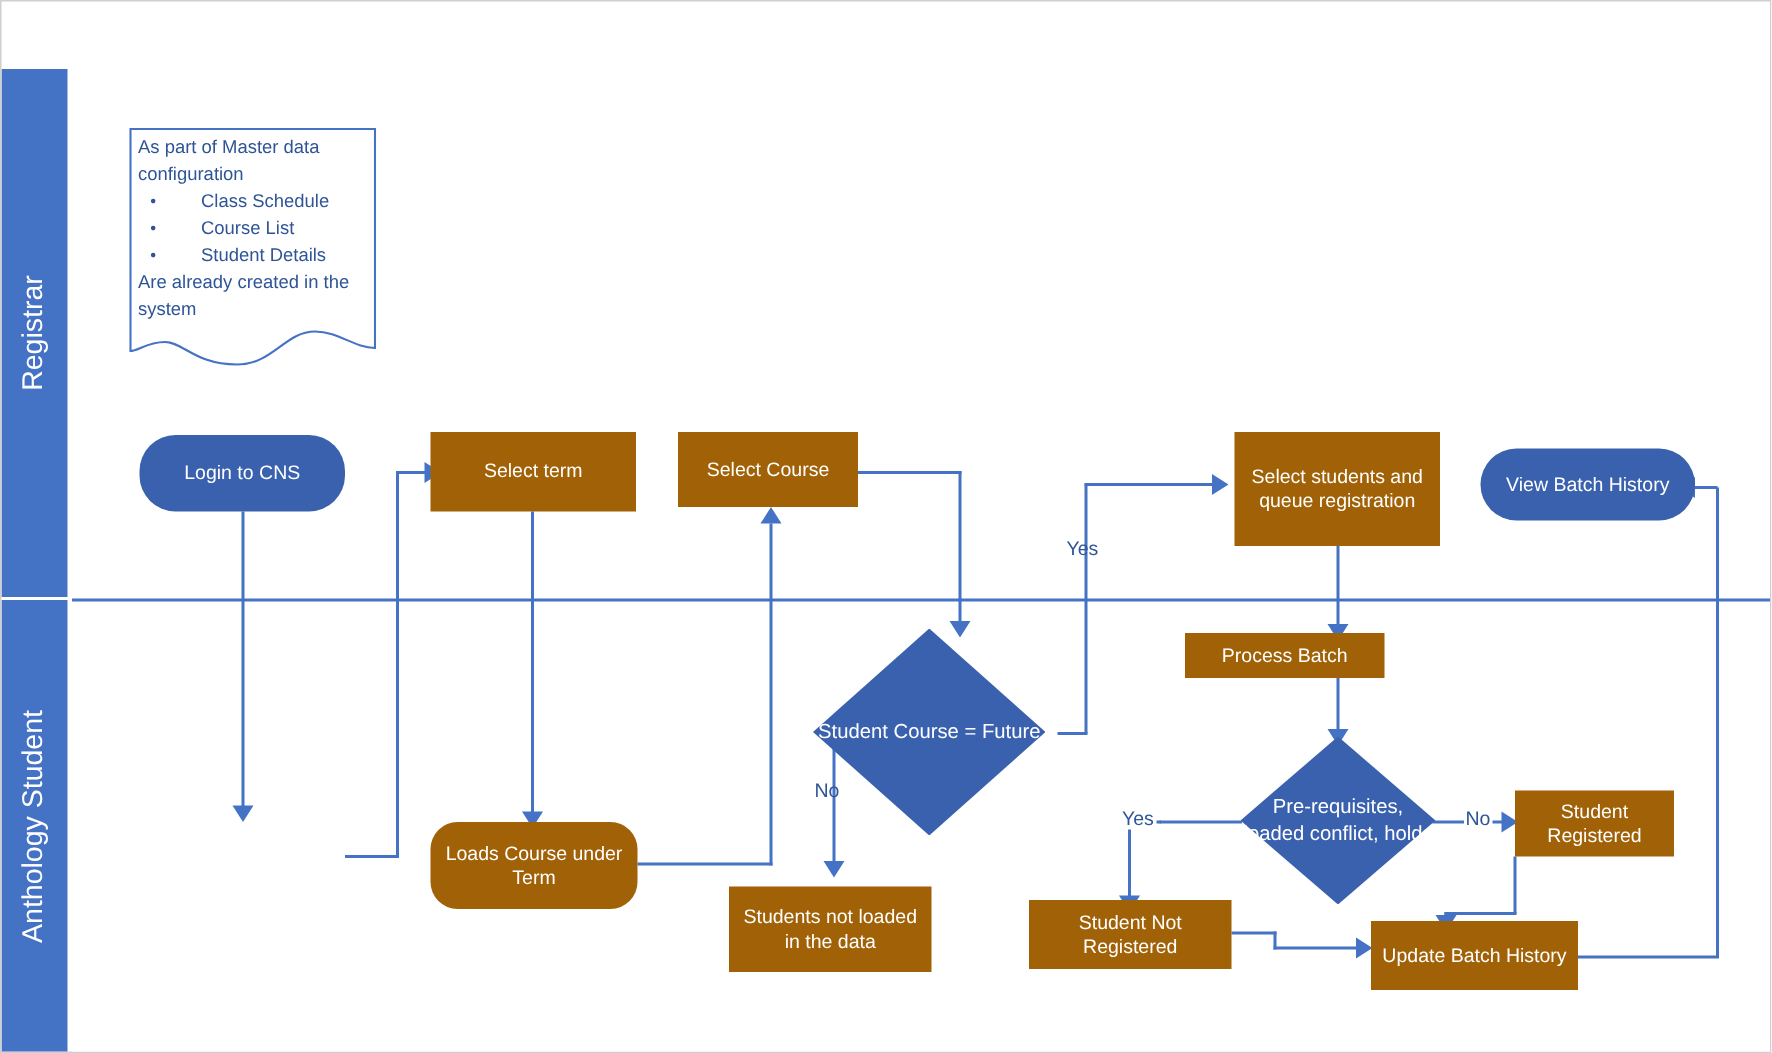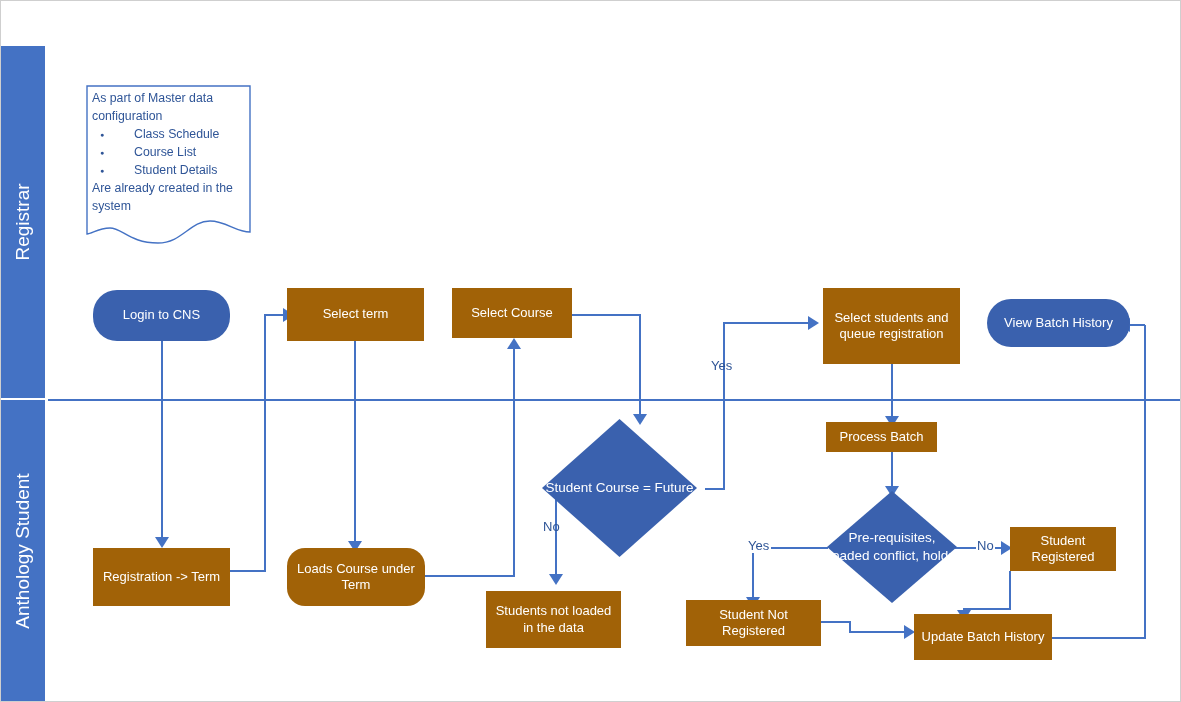--- a/index.html
+++ b/index.html
@@ -205,38 +205,35 @@
   </div>
 
   <div class="node proc" style="left:822px;top:287px;width:137px;height:76px;">
     <span>Select students and queue  registration</span>
   </div>
 
   <div class="node term" style="left:986px;top:298px;width:143px;height:48px;">
     <span>View Batch History</span>
   </div>
 
-  <div class="node proc" style="left:92px;top:547px;width:137px;height:58px;">
-    <span>Registration -&gt; Term</span>
-  </div>
 
   <div class="node proc" style="left:286px;top:547px;width:138px;height:58px;border-radius:18px;">
     <span>Loads Course under Term</span>
   </div>
 
   <div class="decision" style="left:541px;top:418px;width:155px;height:138px;">
     <div class="dshape"></div>
     <div class="dtext">Student Course = Future</div>
   </div>
 
   <div class="node proc" style="left:485px;top:590px;width:135px;height:57px;">
     <span>Students not loaded in the data</span>
   </div>
 
-  <div class="node proc" style="left:825px;top:421px;width:111px;height:30px;">
+  <div class="node proc" style="left:789px;top:421px;width:133px;height:30px;">
     <span>Process Batch</span>
   </div>
 
   <div class="decision" style="left:826px;top:490px;width:130px;height:112px;">
     <div class="dshape"></div>
     <div class="dtext">Pre-requisites, loaded conflict, holds</div>
   </div>
 
   <div class="node proc" style="left:1009px;top:526px;width:106px;height:44px;">
     <span>Student Registered</span>

